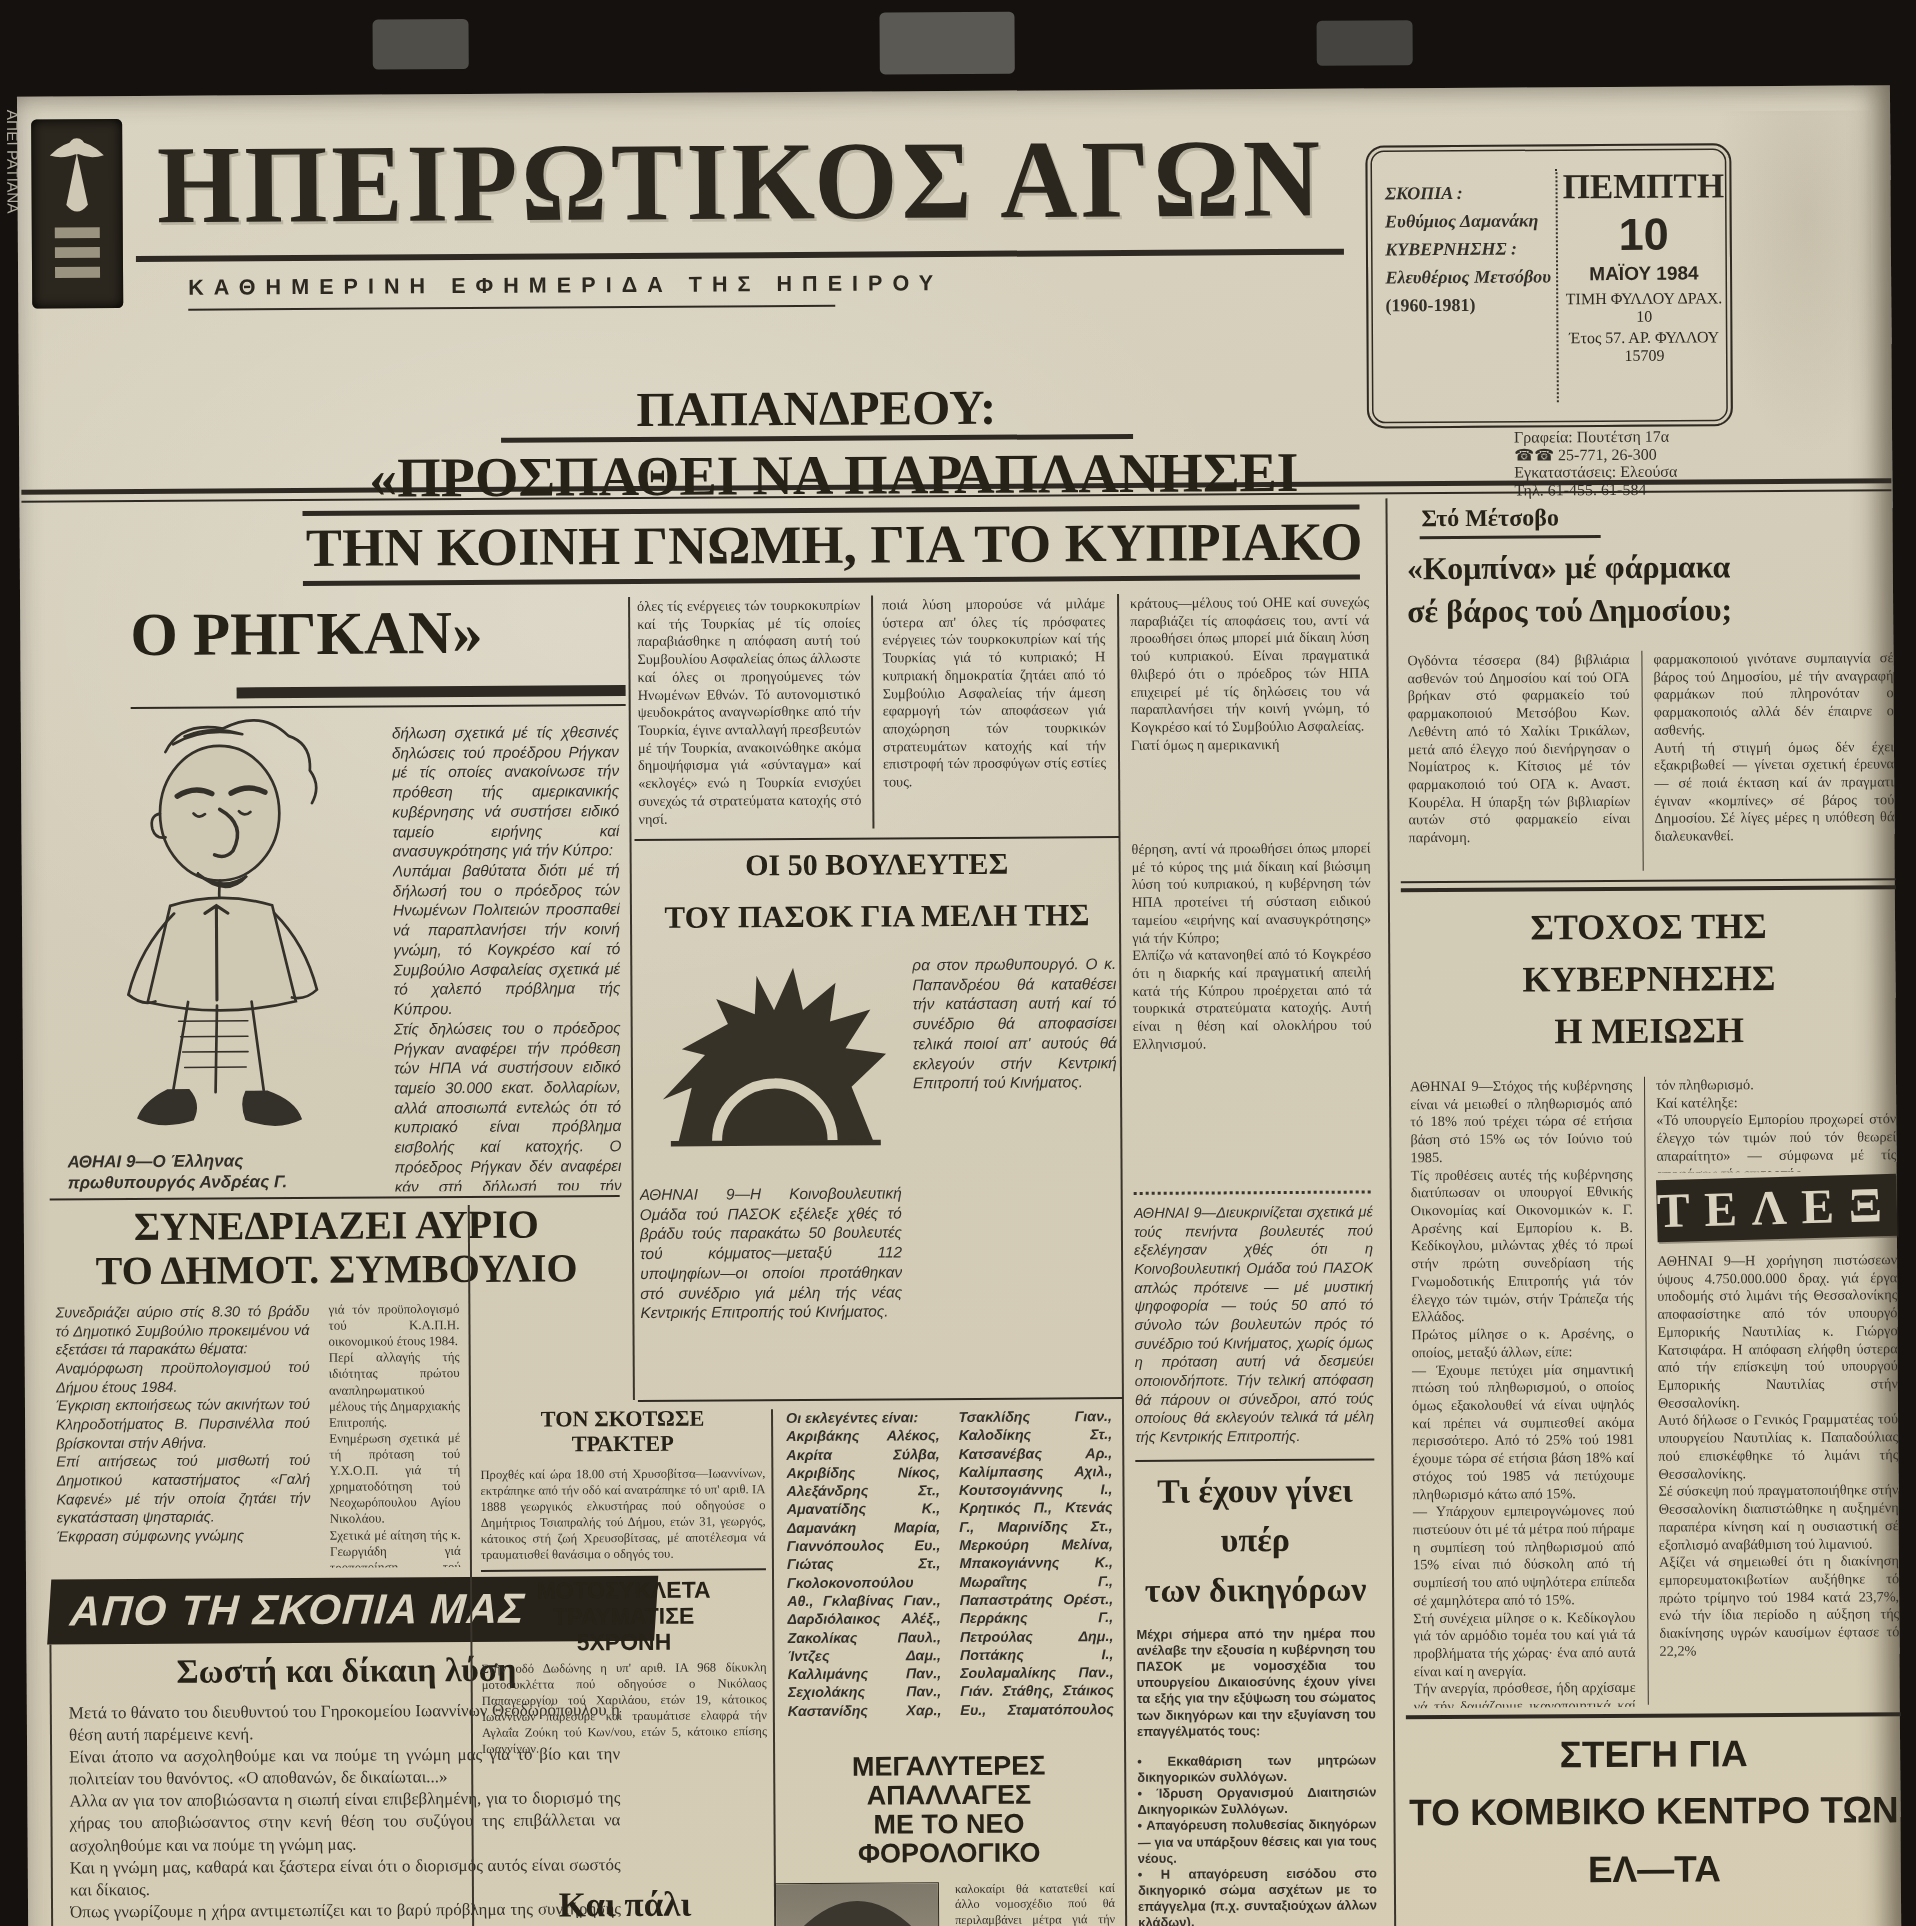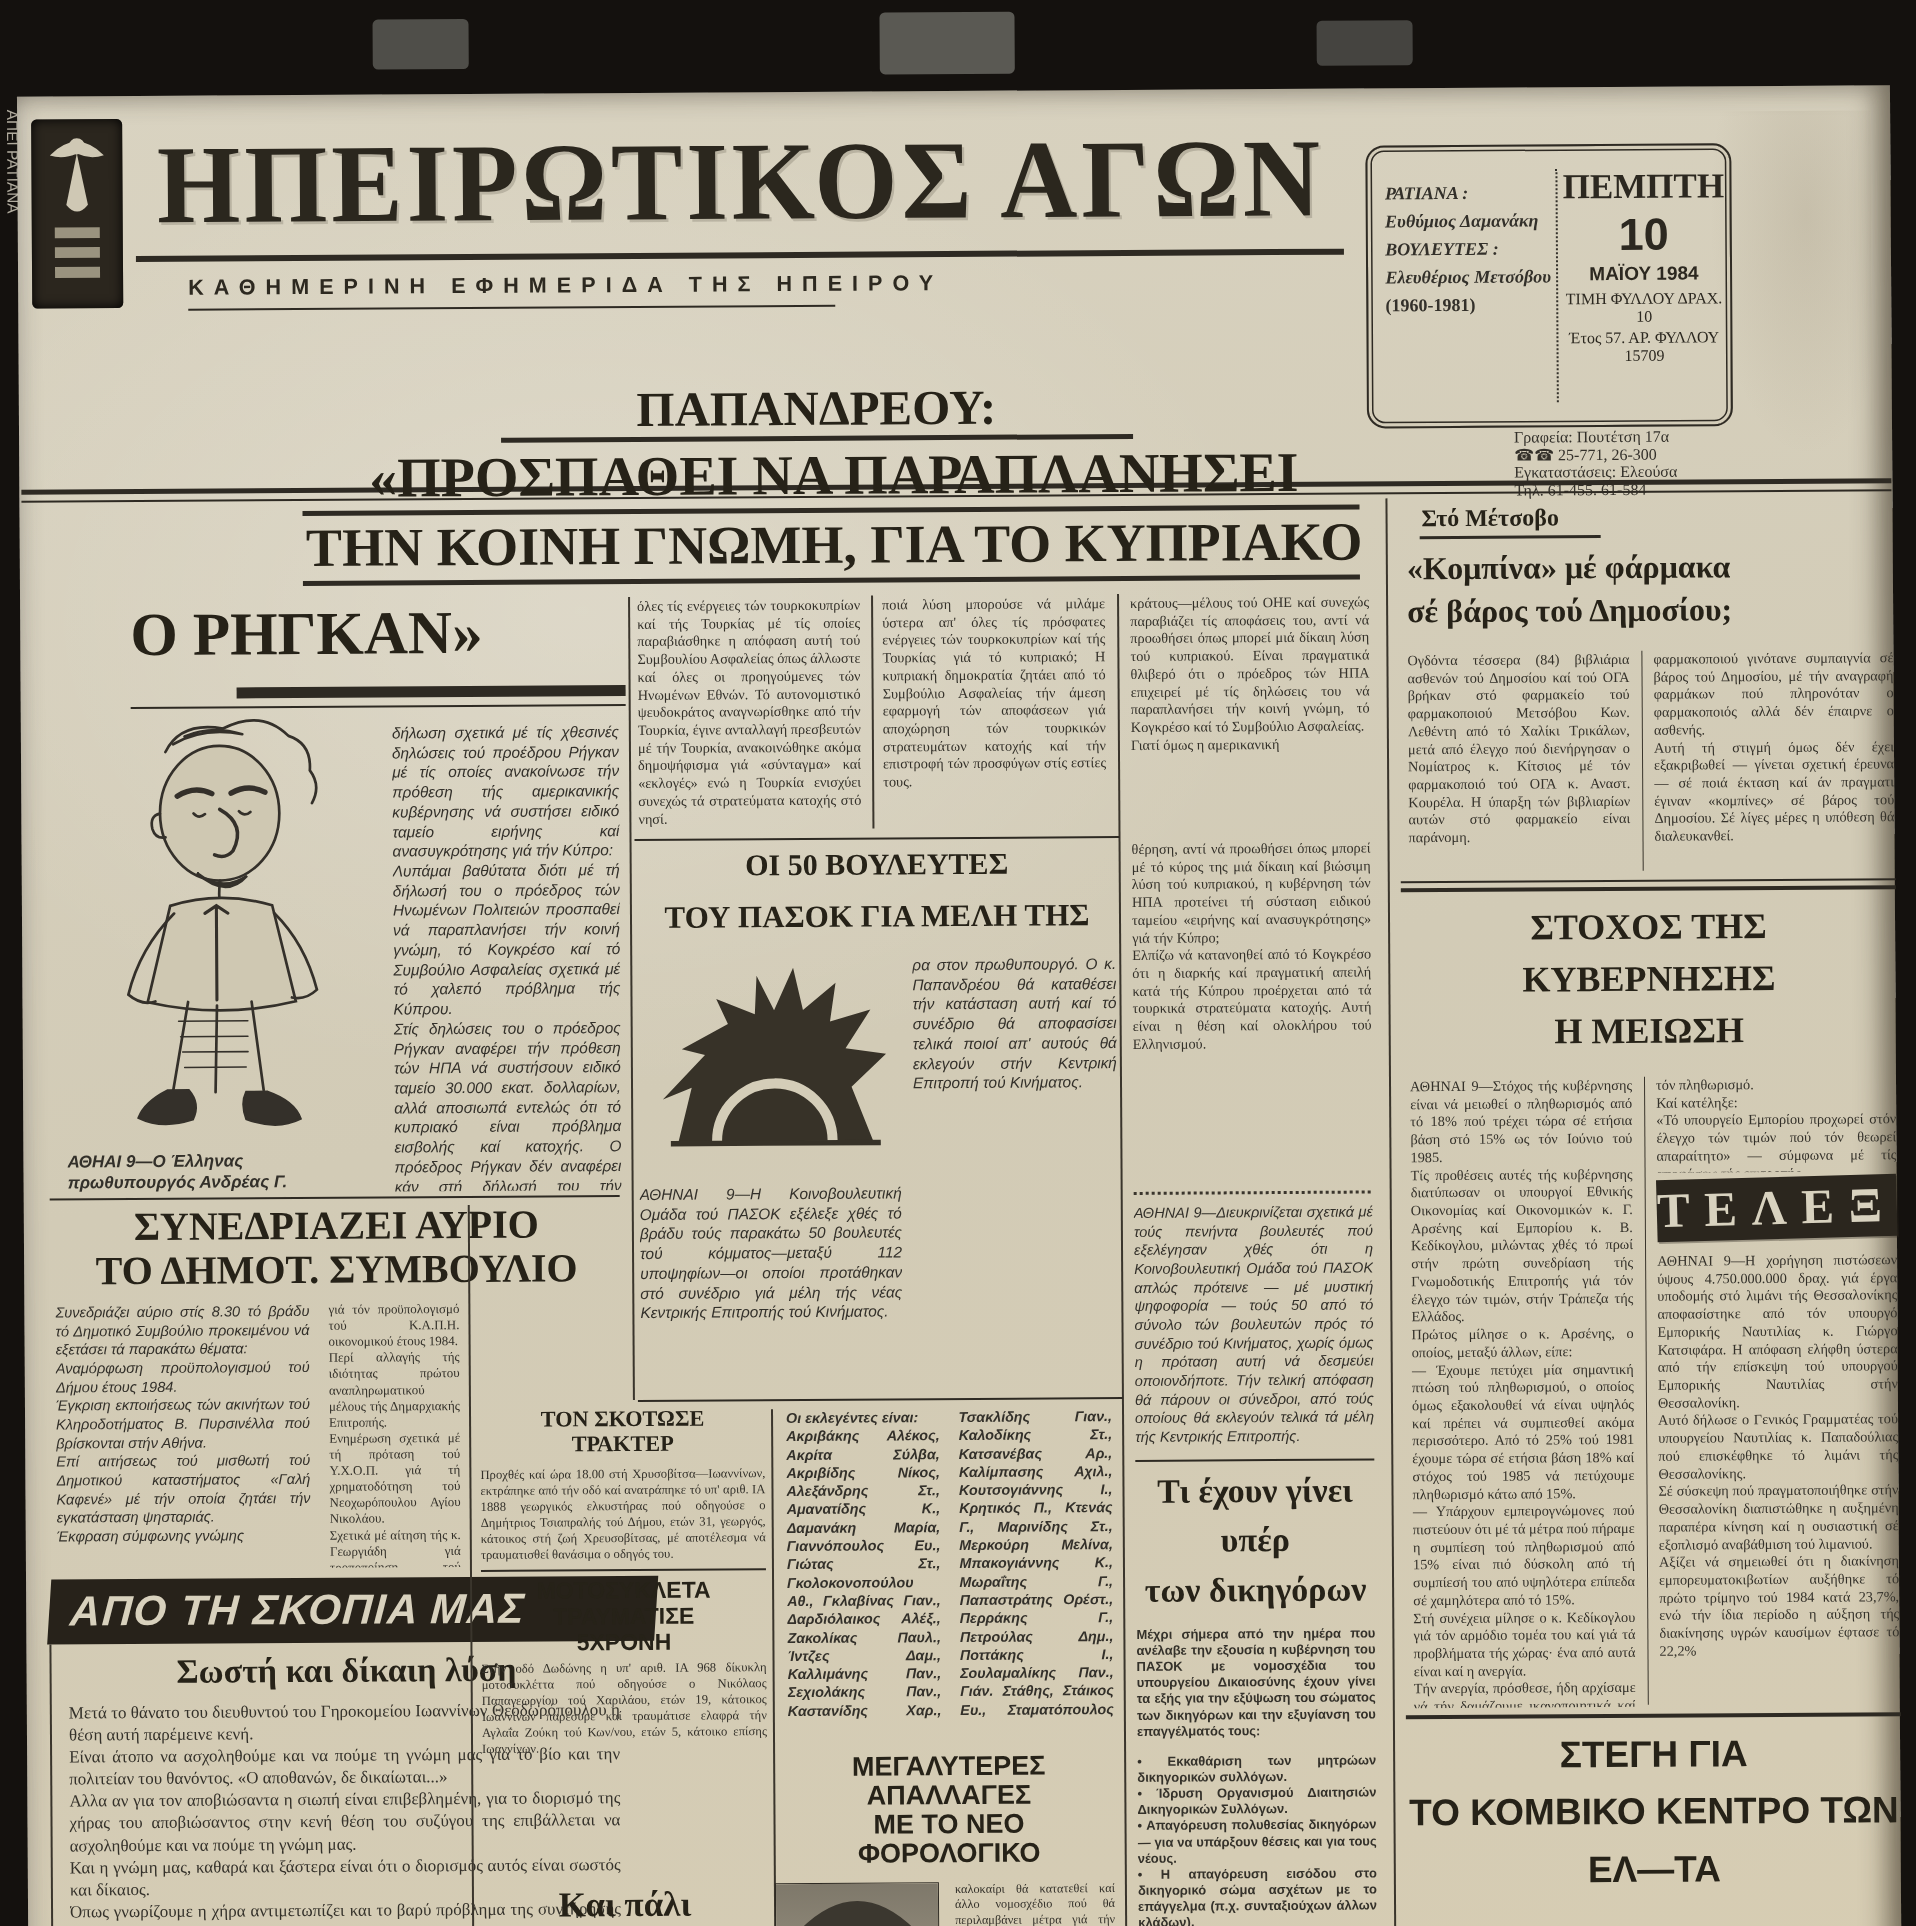--- a/index.html
+++ b/index.html
@@ -65,23 +65,23 @@
       <path d="M25,120 h50 v12 h-50 z M25,142 h50 v12 h-50 z M25,164 h50 v12 h-50 z" fill="#9a937f"></path>
     </svg>
   </div>
   <div class="abs nameplate serif" style="left:143px;top:119px;width:1206px;height:123px;text-align:center;" data-bind="masthead.title">ΗΠΕΙΡΩΤΙΚΟΣ ΑΓΩΝ</div>
   <div class="abs rule" style="left:141px;top:251px;width:1208px;height:6.2px;"></div>
   <div class="abs hd sans" style="left:193px;top:270px;width:867px;height:29px;font-size:21.6px;letter-spacing:10px;color:#2d2920;" data-bind="masthead.subtitle">ΚΑΘΗΜΕΡΙΝΗ ΕΦΗΜΕΡΙΔΑ ΤΗΣ ΗΠΕΙΡΟΥ</div>
   <div class="abs rule" style="left:193px;top:304px;width:647px;height:2.3px;"></div>
 
   <div class="abs founderbox" style="left:1371px;top:148px;width:362px;height:279px;display:flex;">
     <div style="flex:0 0 46%;padding:33px 3.9px 0 17.3px;font-style:italic;font-weight:600;font-size:18px;line-height:1.55;color:#33302a;">
-      <div data-bind="masthead.founder_label">ΡΑΤΙΑΝΑ :</div>
+      <div data-bind="masthead.founder_label">ΣΚΟΠΙΑ :</div>
       <div data-bind="masthead.founder_name">Ευθύμιος Δαμανάκη</div>
-      <div data-bind="masthead.director_label">ΒΟΥΛΕΥΤΕΣ :</div>
+      <div data-bind="masthead.director_label">ΚΥΒΕΡΝΗΣΗΣ :</div>
       <div data-bind="masthead.director_name">Ελευθέριος Μετσόβου</div>
       <div style="font-style:normal;font-weight:bold;" data-bind="masthead.director_years">(1960-1981)</div>
     </div>
     <div style="flex:0 0 0;border-left:2.7px dotted #33302a;margin:23px 0;"></div>
     <div style="flex:1;text-align:center;padding-top:21px;color:#2c2820;">
       <div style="font-weight:bold;font-size:35px;" data-bind="masthead.weekday">ΠΕΜΠΤΗ</div>
       <div style="font-weight:bold;font-size:45px;line-height:1.25;font-family:'Liberation Sans',sans-serif;" data-bind="masthead.day">10</div>
       <div style="font-weight:bold;font-size:19px;font-family:'Liberation Sans',sans-serif;" data-bind="masthead.month_year">ΜΑΪΟΥ 1984</div>
       <div style="font-size:16px;margin-top:4.6px;" data-bind="masthead.price">ΤΙΜΗ ΦΥΛΛΟΥ ΔΡΑΧ. 10</div>
       <div style="font-size:16px;margin-top:3.1px;" data-bind="masthead.issue">Έτος 57. ΑΡ. ΦΥΛΛΟΥ 15709</div>

